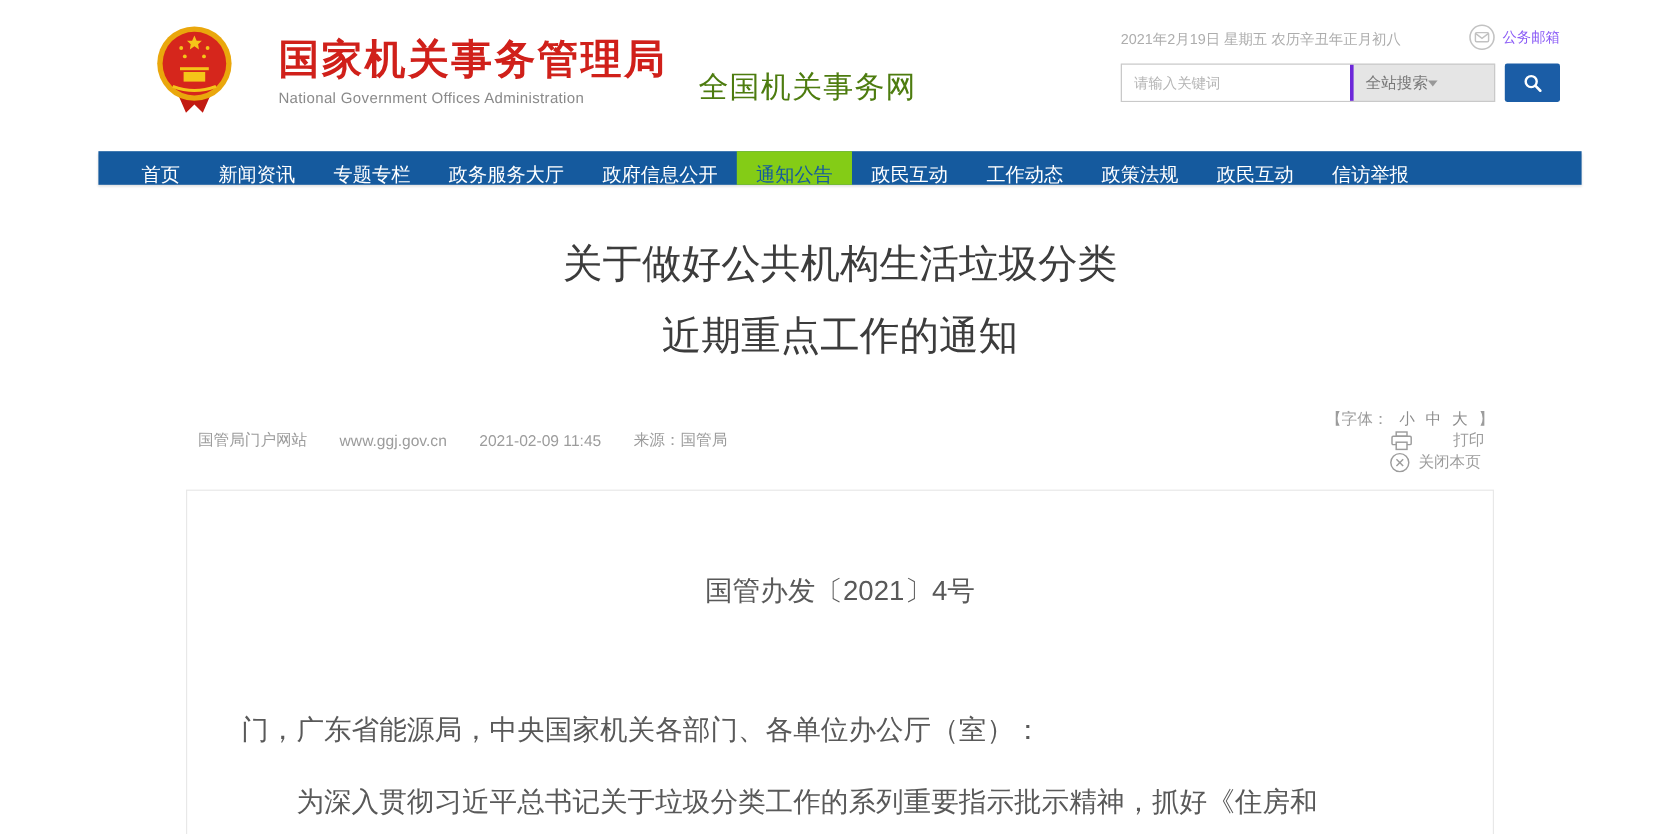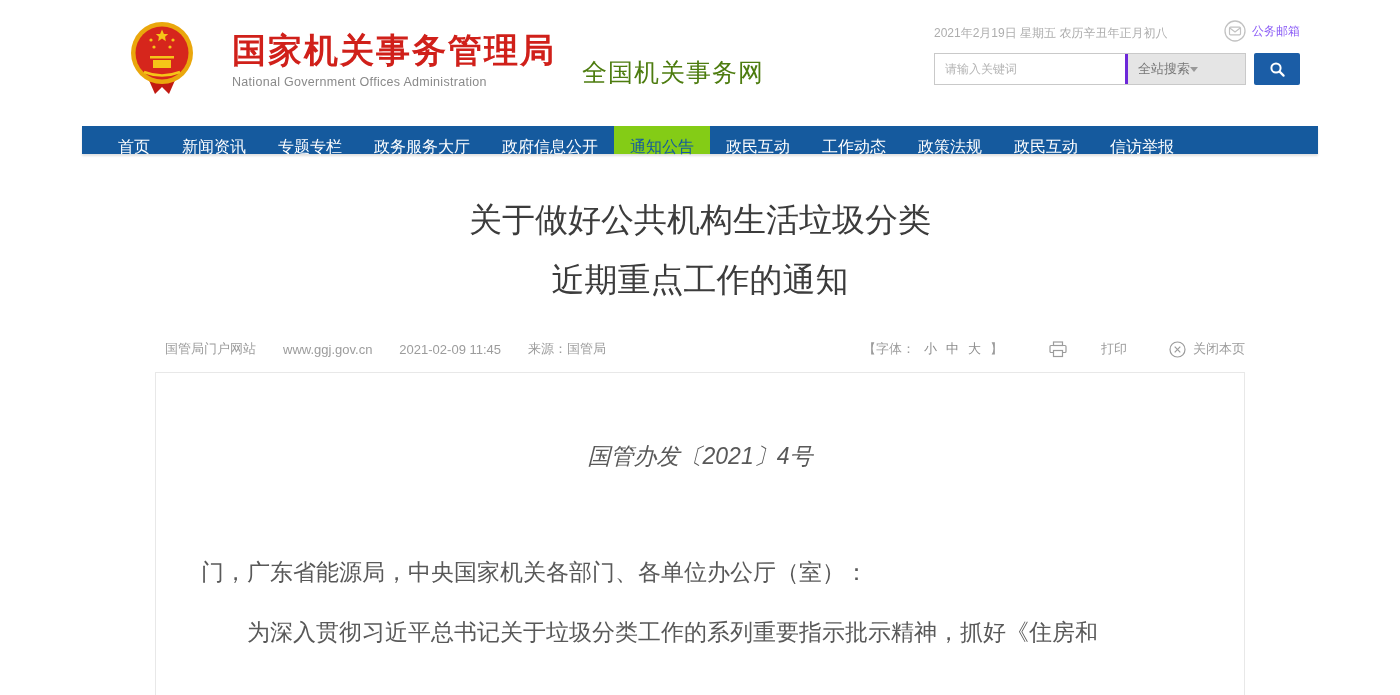--- a/index.html
+++ b/index.html
@@ -35,31 +35,31 @@
     justify-content: flex-start; padding: 0 20px; box-shadow: 0 2px 2px rgba(0,0,0,0.12); }
   .nav-item { color: #fff; font-size: 16px; line-height: 42px; padding: 0 16px; cursor: pointer; white-space: nowrap; }
   .nav-item.active { background: #84cc16; color: #155a9e; }
 
   
   .page-title { margin-top: 36px; text-align: center; font-size: 33px; color: #3c3c3c; line-height: 60px; font-weight: 400; }
 
   
   .meta-row { width: 1090px; margin: 30px auto 14px; display: flex; align-items: center; font-size: 13px; color: #9c9c9c; }
   .meta-left { display: flex; align-items: center; gap: 27px; margin-left: 10px; }
-  .meta-right { margin-left: auto; display: flex; align-items: center; }
+  .meta-right { margin-left: auto; display: flex; align-items: center; flex-direction: column; }
   .font-sizes { display: flex; align-items: center; gap: 9px; }
   .font-size-btn { cursor: pointer; color: #8c8c8c; }
   .meta-action { display: flex; align-items: center; gap: 7px; cursor: pointer; color: #9c9c9c; }
   .print-action { margin-left: 46px; gap: 34px; }
   .close-action { margin-left: 42px; }
 
   
   .article-box { width: 1090px; margin: 12px auto 0; border: 1px solid #e8e8e8; background: #fff;
     padding: 68px 45px 60px; min-height: 320px; }
-  .doc-number { text-align: center; font-size: 23px; color: #595959; font-style: italic; }
+  .doc-number { text-align: center; font-size: 23px; color: #595959; }
   .article-paragraphs { margin-top: 70px; font-size: 23px; color: #595959; }
   .para-line { line-height: 60px; white-space: nowrap; }
   .indented { text-indent: 2em; }
 </style>
 </head>
 <body>
 
 <div class="header">
   <div class="logo-group">
     <svg class="emblem" viewBox="0 0 64 78">

